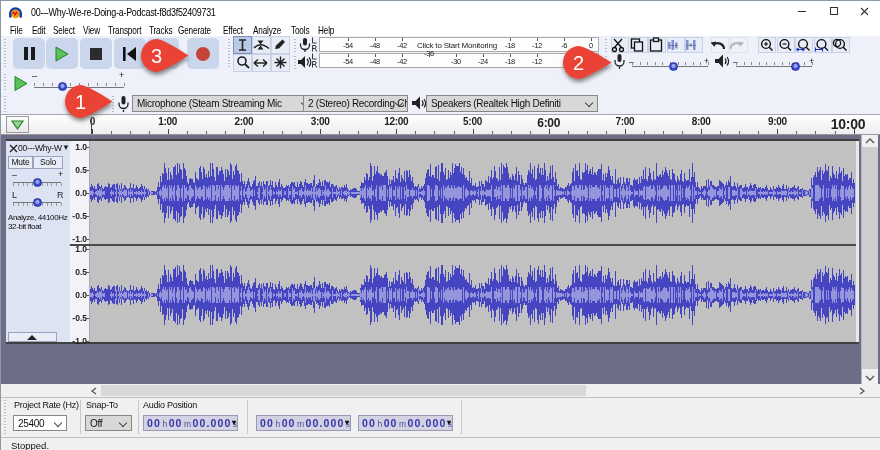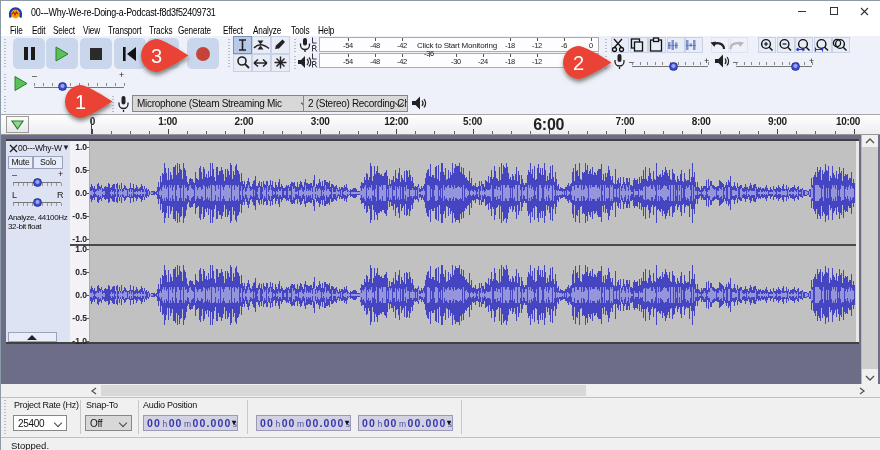--- a/index.html
+++ b/index.html
@@ -280,20 +280,21 @@
  <rect x="4.5" y="0" width="4" height="8.5" rx="2" fill="#222"></rect>
  <path d="M2 6.5 v1.5 a4.5 4.5 0 0 0 9 0 V6.5" fill="none" stroke="#222" stroke-width="1.3"></path>
  <path d="M6.5 14 v2" stroke="#222" stroke-width="1.3"></path>
 </svg>
 <div class="combo" style="left:131px;top:94px;width:182px;height:17px;"><span style="margin-left:4px;">Microphone (Steam Streaming Mic</span><span class="arr">⋁</span></div>
 <div class="combo" style="left:302px;top:94px;width:105px;height:17px;"><span style="margin-left:4px;">2 (Stereo) Recording Chan</span><span class="arr">⋁</span></div>
 <svg class="abs" style="left:410px;top:95px;" width="16" height="15" viewBox="0 0 16 15">
  <path d="M1 5 h3.5 l4.5 -4.5 v13 l-4.5 -4.5 H1 z" fill="#222"></path>
  <path d="M11 4.5 a4.5 4.5 0 0 1 0 5.5 M13 3 a7 7 0 0 1 0 8.5" fill="none" stroke="#222" stroke-width="1.2"></path>
 </svg>
+<div class="combo" style="left:425px;top:94px;width:172px;height:17px;"><span style="margin-left:4px;">Speakers (Realtek High Definiti</span><span class="arr">⋁</span></div>
 
 <div class="abs" style="left:0;top:114px;width:880px;height:20px;background:linear-gradient(#ffffff,#ededf2);border-bottom:1px solid #979797;box-sizing:border-box;"></div>
 <div class="abs" style="left:5px;top:115px;width:23px;height:17px;background:linear-gradient(#fcfcfc,#e8e8e8);border:1px solid #9a9a9a;box-sizing:border-box;"></div>
 <svg class="abs" style="left:10px;top:119px;" width="13" height="10" viewBox="0 0 13 10">
       <path d="M1 1 L12 1 L6.5 9 Z" fill="#8fd98c" stroke="#2f7d32" stroke-width="1.2"></path>
     </svg>
 <div class="abs" style="left:91.5px;top:115px;transform:translateX(-50%);font-size:10px;font-weight:bold;letter-spacing:-0.3px;color:#222;">0</div>
     <div class="abs" style="left:90.5px;top:128px;width:1px;height:5px;background:#444;"></div>
     <div class="abs" style="left:109.5px;top:130px;width:1px;height:3px;background:#666;"></div>
     <div class="abs" style="left:128.6px;top:130px;width:1px;height:3px;background:#666;"></div>
@@ -316,41 +317,41 @@
     <div class="abs" style="left:395.3px;top:115px;transform:translateX(-50%);font-size:10px;font-weight:bold;letter-spacing:-0.3px;color:#222;">12:00</div>
     <div class="abs" style="left:395.3px;top:128px;width:1px;height:5px;background:#444;"></div>
     <div class="abs" style="left:414.4px;top:130px;width:1px;height:3px;background:#666;"></div>
     <div class="abs" style="left:433.4px;top:130px;width:1px;height:3px;background:#666;"></div>
     <div class="abs" style="left:452.5px;top:130px;width:1px;height:3px;background:#666;"></div>
     <div class="abs" style="left:471.5px;top:115px;transform:translateX(-50%);font-size:10px;font-weight:bold;letter-spacing:-0.3px;color:#222;">5:00</div>
     <div class="abs" style="left:471.5px;top:128px;width:1px;height:5px;background:#444;"></div>
     <div class="abs" style="left:490.6px;top:130px;width:1px;height:3px;background:#666;"></div>
     <div class="abs" style="left:509.6px;top:130px;width:1px;height:3px;background:#666;"></div>
     <div class="abs" style="left:528.6px;top:130px;width:1px;height:3px;background:#666;"></div>
-    <div class="abs" style="left:547.7px;top:115px;transform:translateX(-50%);font-size:16px;font-weight:bold;letter-spacing:-0.3px;color:#222;">6:00</div>
+    <div class="abs" style="left:547.7px;top:115px;transform:translateX(-50%);font-size:12px;font-weight:bold;letter-spacing:-0.3px;color:#222;">6:00</div>
     <div class="abs" style="left:547.7px;top:128px;width:1px;height:5px;background:#444;"></div>
     <div class="abs" style="left:566.8px;top:130px;width:1px;height:3px;background:#666;"></div>
     <div class="abs" style="left:585.8px;top:130px;width:1px;height:3px;background:#666;"></div>
     <div class="abs" style="left:604.9px;top:130px;width:1px;height:3px;background:#666;"></div>
     <div class="abs" style="left:623.9px;top:115px;transform:translateX(-50%);font-size:10px;font-weight:bold;letter-spacing:-0.3px;color:#222;">7:00</div>
     <div class="abs" style="left:623.9px;top:128px;width:1px;height:5px;background:#444;"></div>
     <div class="abs" style="left:642.9px;top:130px;width:1px;height:3px;background:#666;"></div>
     <div class="abs" style="left:662.0px;top:130px;width:1px;height:3px;background:#666;"></div>
     <div class="abs" style="left:681.0px;top:130px;width:1px;height:3px;background:#666;"></div>
     <div class="abs" style="left:700.1px;top:115px;transform:translateX(-50%);font-size:10px;font-weight:bold;letter-spacing:-0.3px;color:#222;">8:00</div>
     <div class="abs" style="left:700.1px;top:128px;width:1px;height:5px;background:#444;"></div>
     <div class="abs" style="left:719.1px;top:130px;width:1px;height:3px;background:#666;"></div>
     <div class="abs" style="left:738.2px;top:130px;width:1px;height:3px;background:#666;"></div>
     <div class="abs" style="left:757.2px;top:130px;width:1px;height:3px;background:#666;"></div>
     <div class="abs" style="left:776.3px;top:115px;transform:translateX(-50%);font-size:10px;font-weight:bold;letter-spacing:-0.3px;color:#222;">9:00</div>
     <div class="abs" style="left:776.3px;top:128px;width:1px;height:5px;background:#444;"></div>
     <div class="abs" style="left:795.4px;top:130px;width:1px;height:3px;background:#666;"></div>
     <div class="abs" style="left:814.4px;top:130px;width:1px;height:3px;background:#666;"></div>
     <div class="abs" style="left:833.5px;top:130px;width:1px;height:3px;background:#666;"></div>
-    <div class="abs" style="left:847.0px;top:115px;transform:translateX(-50%);font-size:10px;font-weight:bold;letter-spacing:-0.3px;color:#222;">10:00</div>
+    <div class="abs" style="left:847.0px;top:115px;transform:translateX(-50%);font-size:14px;font-weight:bold;letter-spacing:-0.3px;color:#222;">10:00</div>
     <div class="abs" style="left:852.5px;top:128px;width:1px;height:5px;background:#444;"></div>
 <div class="abs" style="left:90px;top:117px;width:1px;height:16px;background:#444;"></div>
 
 <div class="abs" style="left:0;top:134px;width:880px;height:249px;background:#6d6d87;"></div>
 
 <div class="abs" style="left:860px;top:134px;width:17px;height:249px;background:#f0f0f0;border-left:1px solid #b8b8b8;box-sizing:border-box;"></div>
 <div class="abs" style="left:861px;top:146px;width:16px;height:222px;background:#cdcdcd;"></div>
 <svg class="abs" style="left:864px;top:137px;" width="10" height="6" viewBox="0 0 10 6">
       <path d="M1 5 L5 1 L9 5" fill="none" stroke="#555" stroke-width="1.4"></path>
     </svg>

